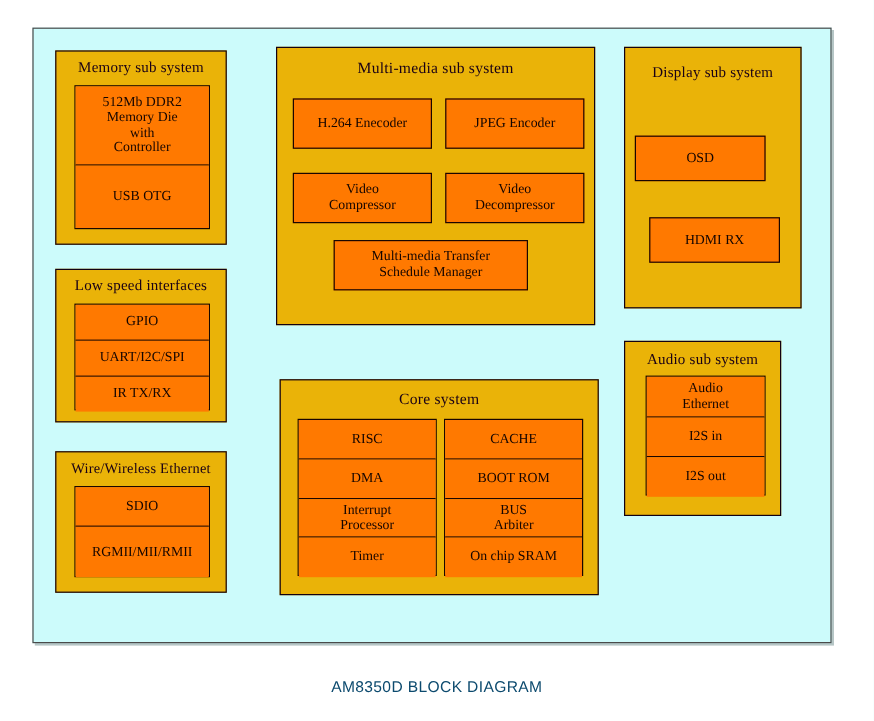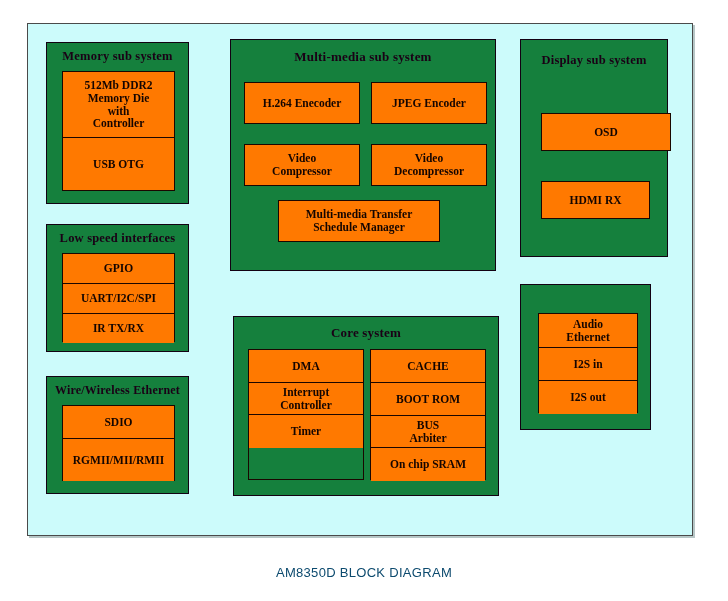--- a/index.html
+++ b/index.html
@@ -25,24 +25,23 @@
     height: 513px;
     background: #ccfbfb;
     border: 1px solid #4a4a4a;
     box-sizing: border-box;
     box-shadow: 2px 2px 0 #b6c6c6;
   }
 
   
   .subsystem {
     position: absolute;
-    background: #15803d;
+    background: #eab308;
     border: 1px solid #120012;
     box-sizing: border-box;
-    font-weight: bold;
   }
   
   .subsystem::after {
     content: "";
     position: absolute;
     left: 0;
     top: 0;
     right: -9px;
     bottom: -9px;
     background: #5e0060;
@@ -142,41 +141,43 @@
     <div class="block standalone" style="left:140px; top:42px; width:116px; height:42px;">JPEG Encoder</div>
     <div class="block standalone" style="left:13px; top:104px; width:116px; height:42px;">Video Compressor</div>
     <div class="block standalone" style="left:140px; top:104px; width:116px; height:42px;">Video Decompressor</div>
     <div class="block standalone" style="left:47px; top:160px; width:162px; height:42px; white-space:pre-line;">Multi-media  Transfer
 Schedule Manager</div>
   </div>
 
   <div class="subsystem" style="left:205px; top:292px; width:266px; height:180px;">
     <div class="subsystem-title" style="top:8px; font-size:13px;">Core system</div>
     <div class="block-col" style="left:14px; top:32px; width:116px; height:131px;">
+      <div class="block" style="height:33px;">RISC</div>
       <div class="block" style="height:33px;">DMA</div>
       <div class="block" style="height:32px; white-space:pre-line;">Interrupt
-Controller</div>
+Processor</div>
       <div class="block" style="height:33px;">Timer</div>
     </div>
     <div class="block-col" style="left:136px; top:32px; width:116px; height:131px;">
       <div class="block" style="height:33px;">CACHE</div>
       <div class="block" style="height:33px;">BOOT ROM</div>
       <div class="block" style="height:32px; white-space:pre-line;">BUS
 Arbiter</div>
       <div class="block" style="height:33px;">On chip SRAM</div>
     </div>
   </div>
 
   <div class="subsystem" style="left:492px; top:15px; width:148px; height:218px;">
     <div class="subsystem-title" style="top:13px;">Display sub system</div>
-    <div class="block standalone" style="left:20px; top:73px; width:130px; height:38px;">OSD</div>
+    <div class="block standalone" style="left:8px; top:73px; width:109px; height:38px;">OSD</div>
     <div class="block standalone" style="left:20px; top:141px; width:109px; height:38px;">HDMI RX</div>
   </div>
 
   <div class="subsystem" style="left:492px; top:260px; width:131px; height:146px;">
+    <div class="subsystem-title" style="top:7px;">Audio sub system</div>
     <div class="block-col" style="left:17px; top:28px; width:100px; height:100px;">
       <div class="block" style="height:34px;">Audio Ethernet</div>
       <div class="block" style="height:33px;">I2S in</div>
       <div class="block" style="height:33px;">I2S out</div>
     </div>
   </div>
 
 </div>
 
 <div id="caption">AM8350D BLOCK DIAGRAM</div>

